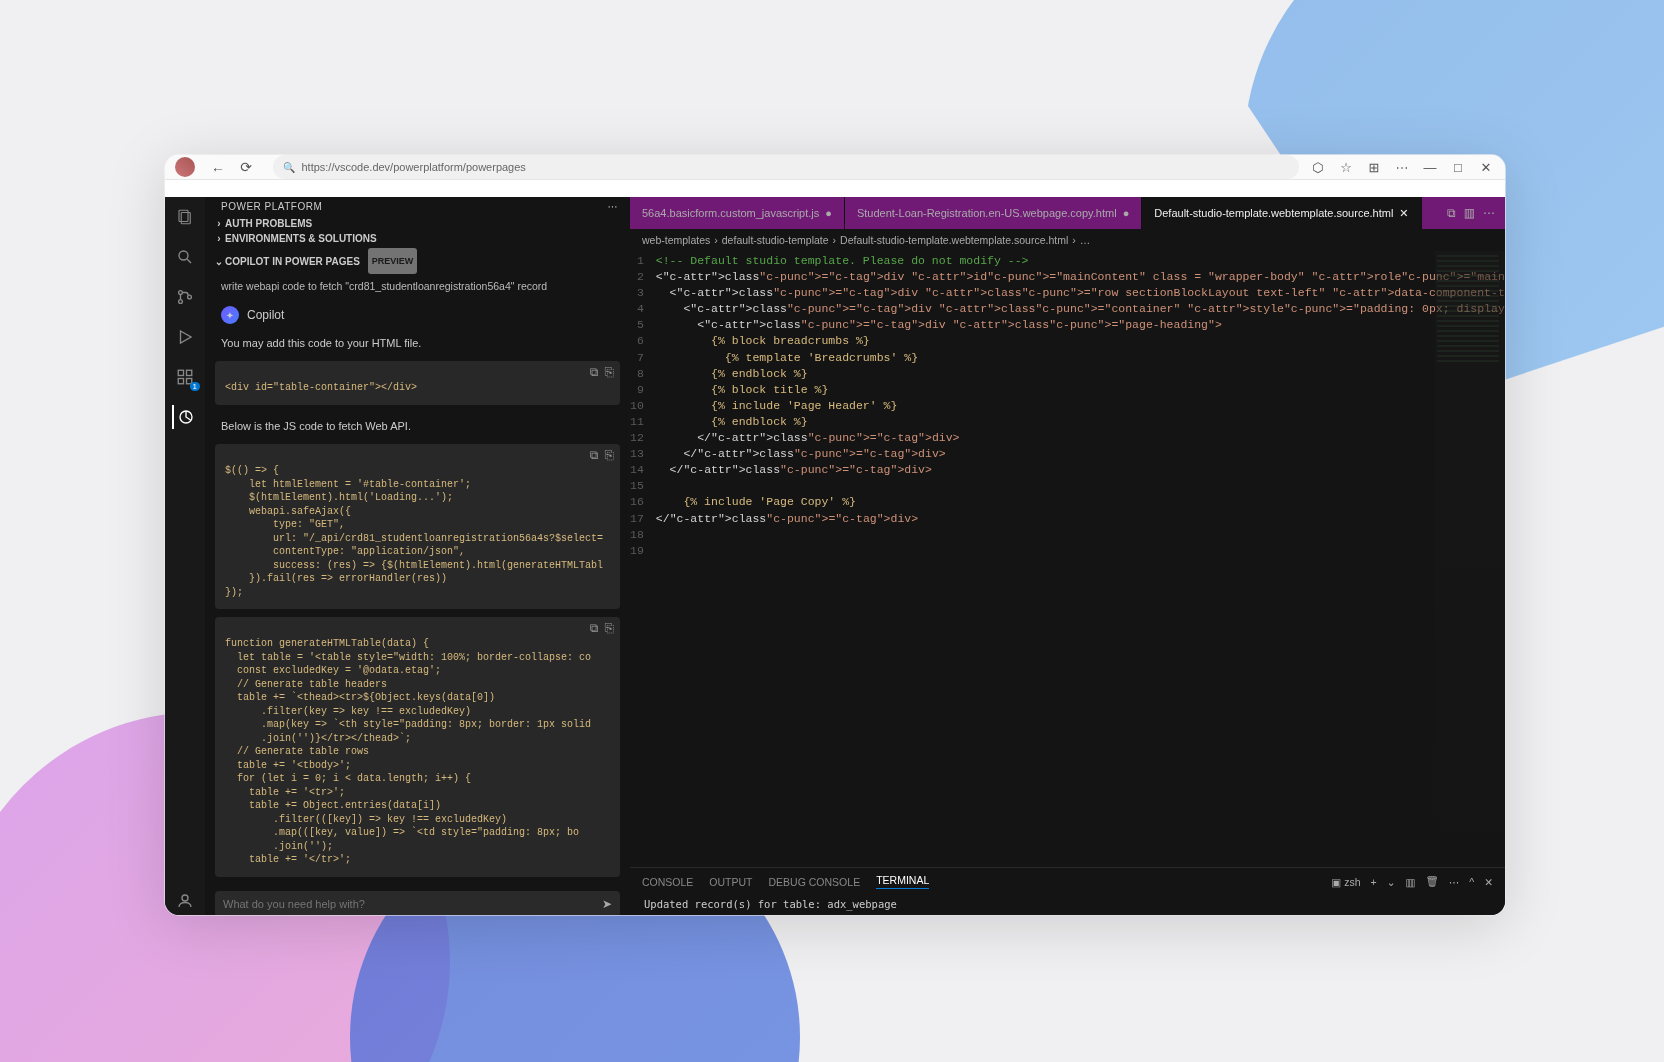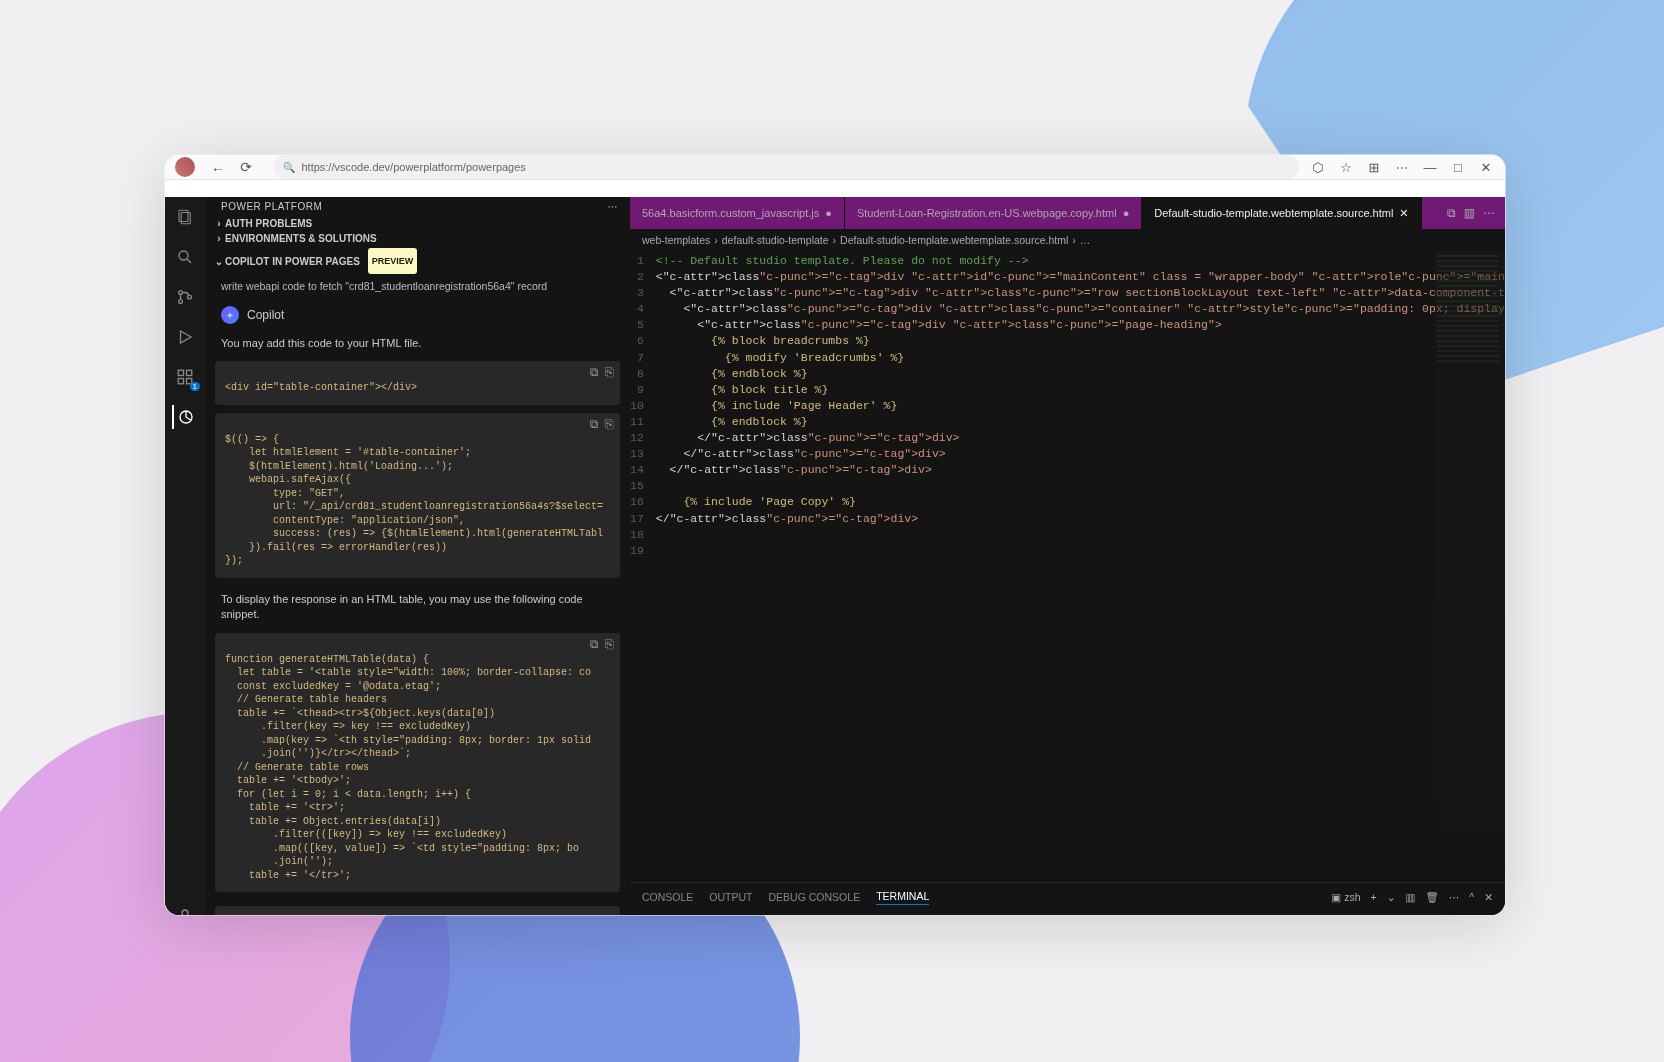--- a/index.html
+++ b/index.html
@@ -20,21 +20,21 @@
   .activity-bar { width: 40px; background: #191919; display: flex; flex-direction: column; align-items: center; padding-top: 8px; gap: 16px; }
   .activity-bar .ab-icon { width: 24px; height: 24px; display: flex; align-items: center; justify-content: center; color: #888; cursor: pointer; font-size: 15px; }
   .activity-bar .ab-icon.active { color: #fff; border-left: 2px solid #fff; padding-left: 2px; margin-left: -2px; }
   .activity-bar .ab-bottom { margin-top: auto; margin-bottom: 10px; width: 24px; height: 24px; display:flex;align-items:center;justify-content:center;color:#888; }
   .ab-badge { position: relative; }
   .ab-badge::after { content:"1"; position:absolute; bottom:-2px; right:-3px; background:#0078d4; color:#fff; border-radius:6px; font-size:8px; padding:0 3px; }
   .sidebar { width: 425px; background: #141414; display: flex; flex-direction: column; overflow: hidden; }
   .sidebar-title { padding: 4px 12px 4px 16px; font-size: 10px; letter-spacing: 0.5px; color: #ccc; display:flex; justify-content:space-between; align-items:center; }
   .sidebar-section { padding: 2px 0 2px 8px; font-size: 10px; font-weight: 600; color: #ccc; display:flex; align-items:center; cursor:pointer; }
   .sidebar-section .chev { width:12px; display:inline-block; text-align:center; }
-  .sidebar-section .badge { margin-left:8px; font-size:9px; background: #fef9c3; color:#1a1a1a; border-radius:3px; padding:8px 4px; }
+  .sidebar-section .badge { margin-left:8px; font-size:9px; background: #737373; color:#1a1a1a; border-radius:3px; padding:8px 4px; }
   .copilot-pane { flex:1; display:flex; flex-direction:column; overflow:hidden; padding: 0 6px; }
   .copilot-query { font-size: 10.5px; color: #bbb; padding: 4px 10px; }
   .copilot-header { display:flex; align-items:center; gap:8px; padding: 10px 10px 6px 10px; }
   .copilot-logo { width:18px; height:18px; border-radius:50%; background: linear-gradient(135deg,#6e5cff,#4b7bff); display:flex;align-items:center;justify-content:center; font-size:10px;}
   .copilot-content { flex:1; overflow:hidden; }
   .copilot-text { font-size: 11px; color: #ccc; padding: 6px 10px; line-height: 1.4; }
   .code-block { background: #282828; border-radius: 4px; margin: 4px 4px 8px 4px; position: relative; }
   .code-actions { position:absolute; top:4px; right:6px; display:flex; gap:6px; color:#999; font-size:12px; }
   .code-actions span { cursor:pointer; }
   .code-block pre { font-family: "Consolas","Courier New",monospace; font-size: 10px; color: #d7ba7d; padding: 20px 10px 10px 10px; line-height: 1.35; white-space: pre; overflow: hidden; }
@@ -172,37 +172,37 @@
           </div>
           <div class="copilot-content">
             <div class="copilot-text">You may add this code to your HTML file.</div>
             <div class="code-block">
               <div class="code-actions">
                   <span>⧉</span>
                   <span>⎘</span>
                 </div>
               <pre>&lt;div id="table-container"&gt;&lt;/div&gt;</pre>
             </div>
+            <div class="copilot-text">Below is the JS code to fetch Web API.</div>
             <div class="code-block">
               <div class="code-actions">
                   <span>⧉</span>
                   <span>⎘</span>
                 </div>
               <pre>$(() =&gt; {
     let htmlElement = '#table-container';
     $(htmlElement).html('Loading...');
     webapi.safeAjax({
         type: "GET",
         url: "/_api/crd81_studentloanregistration56a4s?$select=
         contentType: "application/json",
         success: (res) =&gt; {$(htmlElement).html(generateHTMLTabl
     }).fail(res =&gt; errorHandler(res))
 });</pre>
             </div>
-            <div class="copilot-text">To display the response in an HTML table, you may use the following code snippet.</div>
             <div class="code-block">
               <div class="code-actions">
                   <span>⧉</span>
                   <span>⎘</span>
                 </div>
               <pre>function generateHTMLTable(data) {
   let table = '&lt;table style="width: 100%; border-collapse: co
   const excludedKey = '@odata.etag';
   // Generate table headers
   table += `&lt;thead&gt;&lt;tr&gt;${Object.keys(data[0])
@@ -258,21 +258,21 @@
         </div>
         <div class="editor-split">
           <div class="code-editor">
             <div class="gutter" id="gutter">1<br>2<br>3<br>4<br>5<br>6<br>7<br>8<br>9<br>10<br>11<br>12<br>13<br>14<br>15<br>16<br>17<br>18<br>19<br></div>
             <div class="code-lines" id="codeLines"><span class="c-comment">&lt;!-- Default studio template. Please do not modify --&gt;</span>
 <span class="c-punc">&lt;<span <span="" class="&lt;span">"c-attr"</span>&gt;class</span><span class="&lt;span">"c-punc"</span>&gt;=<span class="c-str">"c-tag"</span>&gt;div <span class="&lt;span">"c-attr"</span>&gt;id<span class="&lt;span">"c-punc"</span>&gt;=<span class="c-str">"mainContent"</span> class = <span class="c-str">"wrapper-body"</span> <span class="&lt;span">"c-attr"</span>&gt;role<span class="&lt;span">"c-punc"</span>&gt;=<span class="c-str">"main"</span>&gt;
 <span class="c-punc">  &lt;<span <span="" class="&lt;span">"c-attr"</span>&gt;class</span><span class="&lt;span">"c-punc"</span>&gt;=<span class="c-str">"c-tag"</span>&gt;div <span class="&lt;span">"c-attr"</span>&gt;class<span class="&lt;span">"c-punc"</span>&gt;=<span class="c-str">"row sectionBlockLayout text-left"</span> <span class="&lt;span">"c-attr"</span>&gt;data-component-theme&gt;= &gt;style&gt;="display: flex; flex-wrap:
 <span class="c-punc">    &lt;<span <span="" class="&lt;span">"c-attr"</span>&gt;class</span><span class="&lt;span">"c-punc"</span>&gt;=<span class="c-str">"c-tag"</span>&gt;div <span class="&lt;span">"c-attr"</span>&gt;class<span class="&lt;span">"c-punc"</span>&gt;=<span class="c-str">"container"</span> <span class="&lt;span">"c-attr"</span>&gt;style<span class="&lt;span">"c-punc"</span>&gt;=<span class="c-str">"padding: 0px; display: flex; flex-wrap: wrap; column-gap: 0px;"</span>&gt;
 <span class="c-punc">      &lt;<span <span="" class="&lt;span">"c-attr"</span>&gt;class</span><span class="&lt;span">"c-punc"</span>&gt;=<span class="c-str">"c-tag"</span>&gt;div <span class="&lt;span">"c-attr"</span>&gt;class<span class="&lt;span">"c-punc"</span>&gt;=<span class="c-str">"page-heading"</span>&gt;
 <span class="c-liq">        {% block breadcrumbs %}</span>
-<span class="c-liq">          {% modify 'Breadcrumbs' %}</span>
+<span class="c-liq">          {% template 'Breadcrumbs' %}</span>
 <span class="c-liq">        {% endblock %}</span>
 <span class="c-liq">        {% block title %}</span>
 <span class="c-liq">        {% include 'Page Header' %}</span>
 <span class="c-liq">        {% endblock %}</span>
 <span class="c-punc">      &lt;/<span <span="" class="&lt;span">"c-attr"</span>&gt;class</span><span class="&lt;span">"c-punc"</span>&gt;=<span class="c-str">"c-tag"</span>&gt;div&gt;
 <span class="c-punc">    &lt;/<span <span="" class="&lt;span">"c-attr"</span>&gt;class</span><span class="&lt;span">"c-punc"</span>&gt;=<span class="c-str">"c-tag"</span>&gt;div&gt;
 <span class="c-punc">  &lt;/<span <span="" class="&lt;span">"c-attr"</span>&gt;class</span><span class="&lt;span">"c-punc"</span>&gt;=<span class="c-str">"c-tag"</span>&gt;div&gt;
 <span class="c-punc"></span>
 <span class="c-liq">    {% include 'Page Copy' %}</span>
 <span class="c-punc">&lt;/<span <span="" class="&lt;span">"c-attr"</span>&gt;class</span><span class="&lt;span">"c-punc"</span>&gt;=<span class="c-str">"c-tag"</span>&gt;div&gt;

